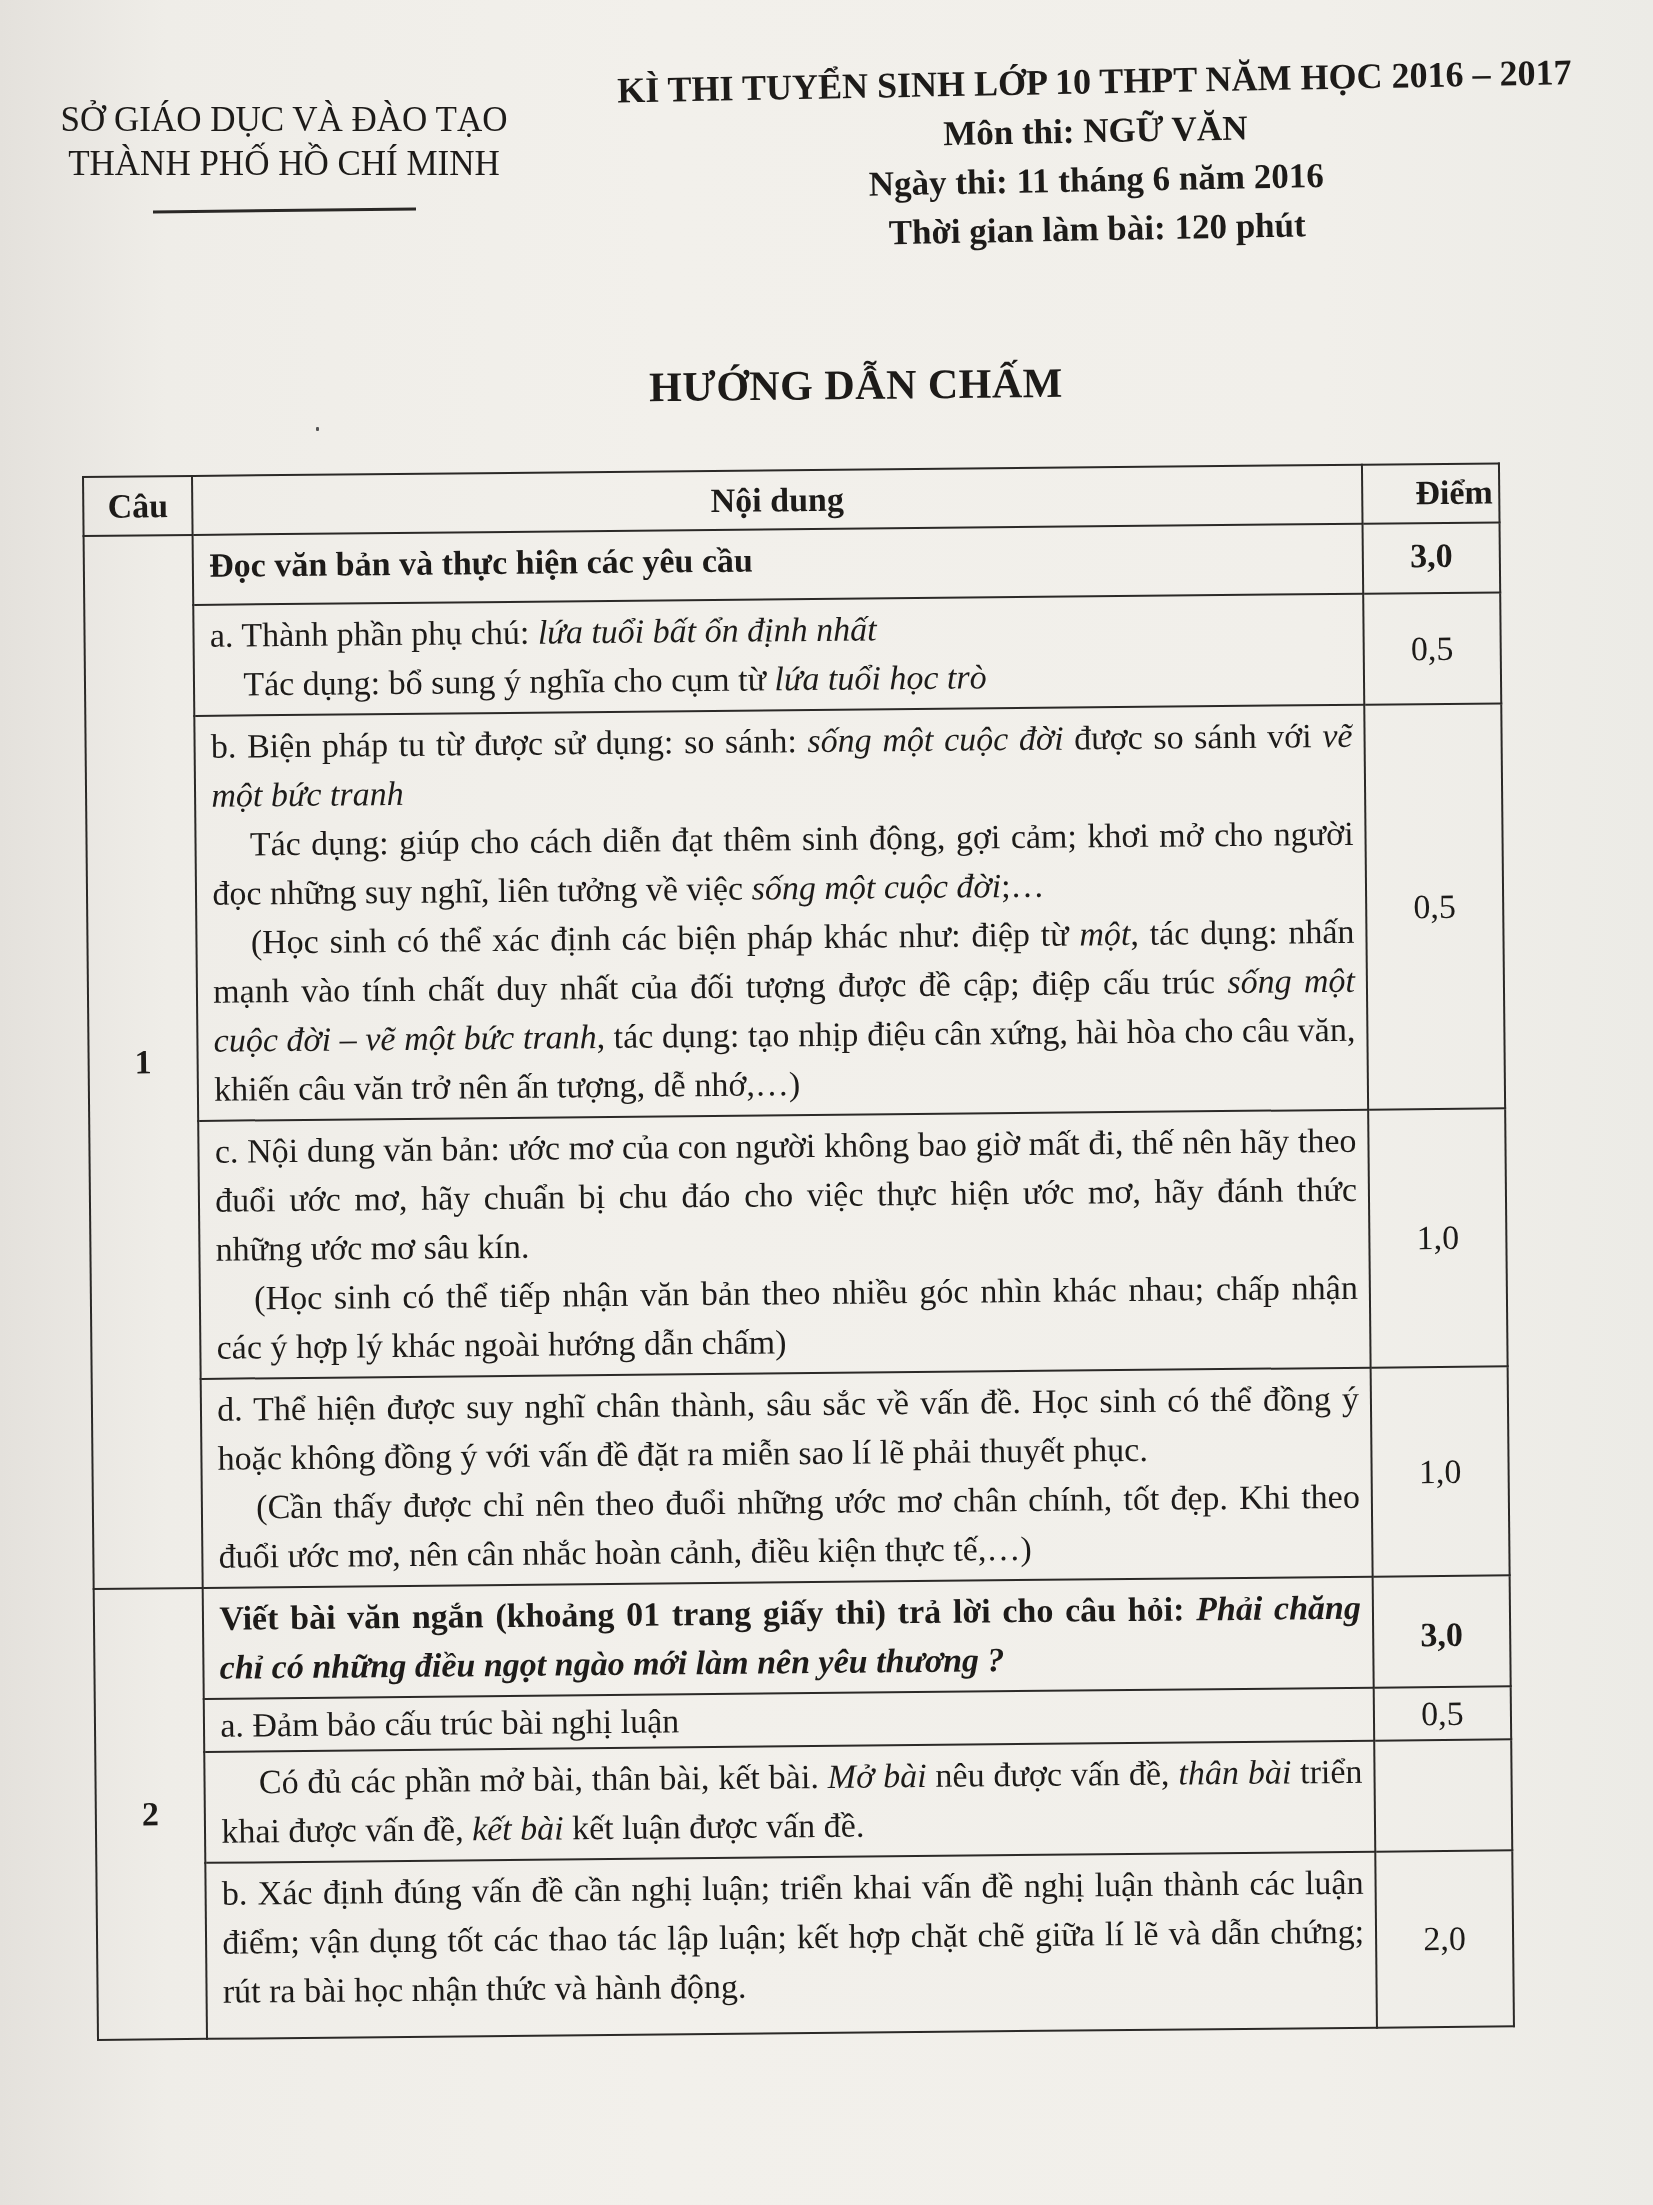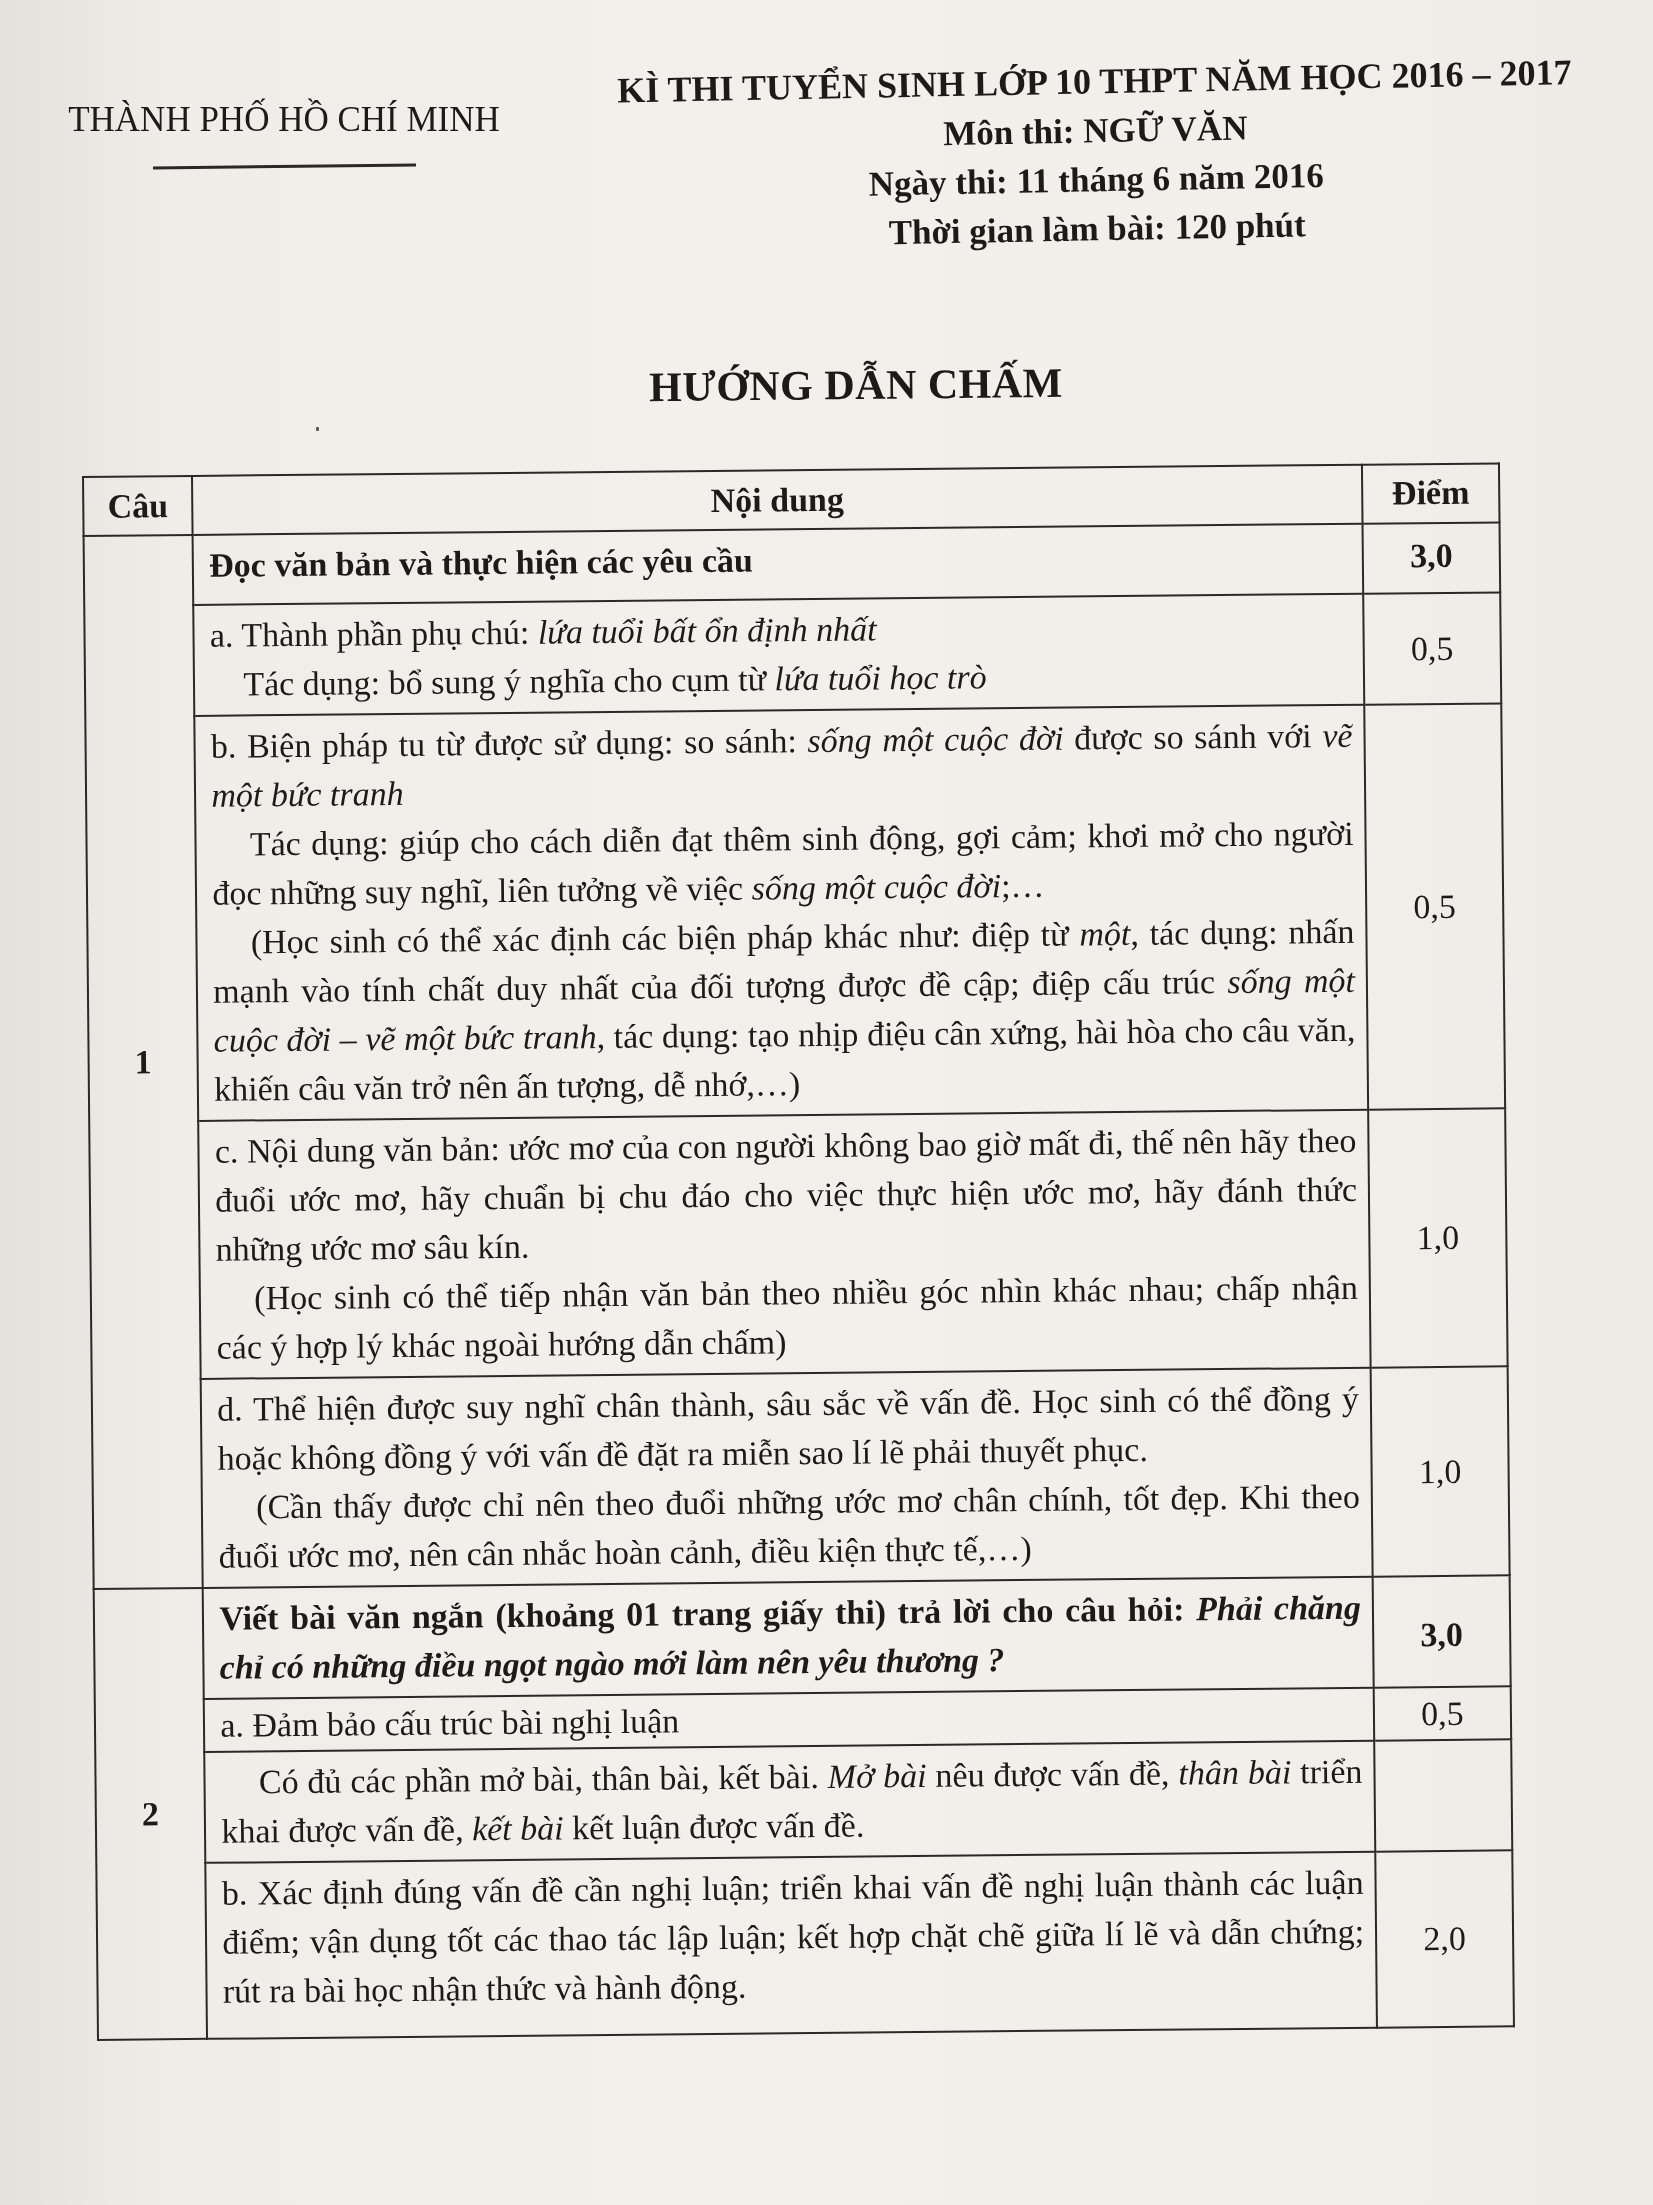--- a/index.html
+++ b/index.html
@@ -49,20 +49,21 @@
   .bold { font-weight:bold; }
   .ital { font-style:italic; }
   .indent { text-indent:38px; }
   p { margin:0; }
   .dot { position:absolute; width:2.7px; height:4.4px; background:#555; border-radius:1.1px; }
 </style>
 </head>
 <body>
 
 <div class="hdr-left">
+  <div>SỞ GIÁO DỤC VÀ ĐÀO TẠO</div>
   <div>THÀNH PHỐ HỒ CHÍ MINH</div>
   <div class="rule"></div>
 </div>
 
 <div class="hdr-right">
   <div class="title">KÌ THI TUYỂN SINH LỚP 10 THPT NĂM HỌC 2016 – 2017</div>
   <div>Môn thi: NGỮ VĂN</div>
   <div>Ngày thi: 11 tháng 6 năm 2016</div>
   <div>Thời gian làm bài: 120 phút</div>
 </div>
@@ -72,21 +73,21 @@
 <table class="grading">
   <colgroup>
       <col class="c-cau">
       <col class="c-nd">
       <col class="c-diem">
     </colgroup>
   <tbody>
       <tr>
     <th style="height:50px;text-align:center;">Câu</th>
     <th>Nội dung</th>
-    <th style="vertical-align:top;">Điểm</th>
+    <th style="vertical-align:top;text-align:right;">Điểm</th>
   </tr>
 
   <tr>
     <td class="cau" rowspan="5">1</td>
     <td class="nd bold" style="height:57px; vertical-align:top;">Đọc văn bản và thực hiện các yêu cầu</td>
     <td class="diem bold">3,0</td>
   </tr>
   <tr>
     <td class="nd">
       <p><span>a. Thành phần phụ chú: </span><span class="ital">lứa tuổi bất ổn định nhất</span></p>

